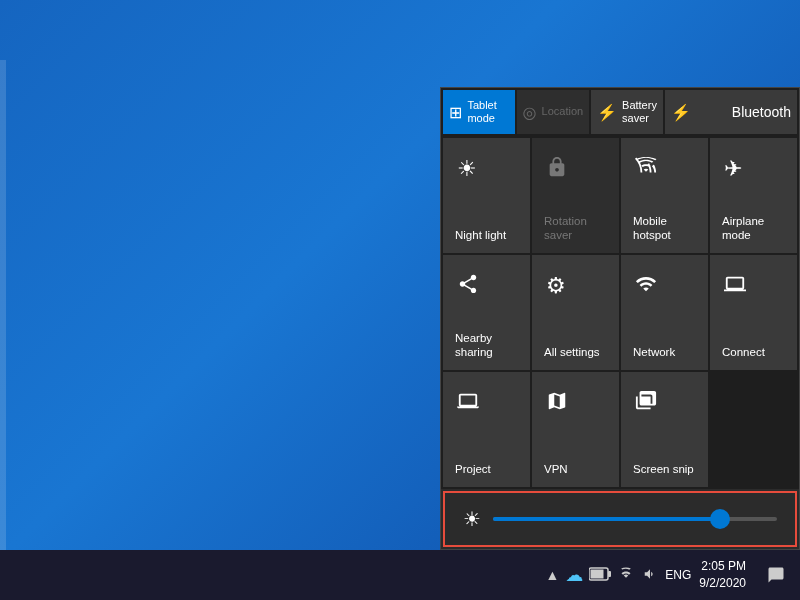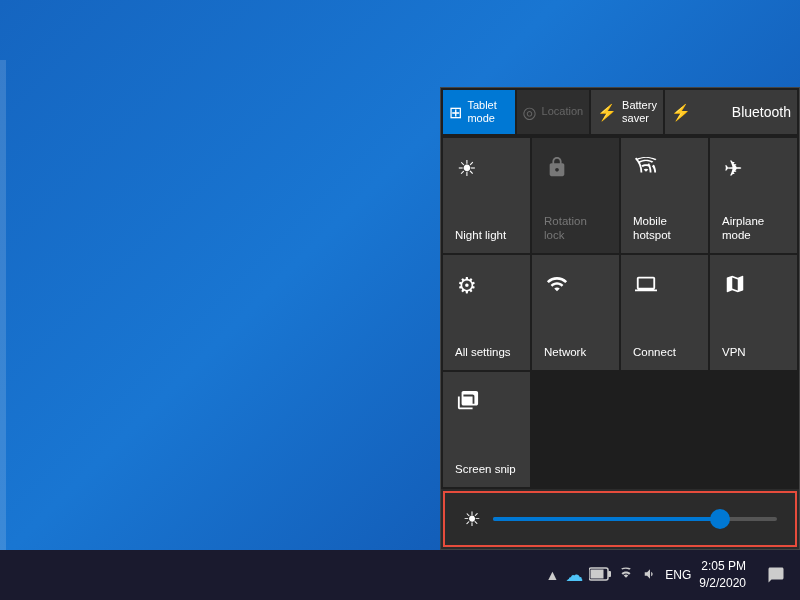--- a/index.html
+++ b/index.html
@@ -219,37 +219,45 @@
         <span class="tile-icon">☀</span>
         <span class="tile-label">Night light</span>
       </div>
 
       <div class="tile disabled">
         <span class="tile-icon" style="color:#777;">
           <svg width="22" height="22" viewBox="0 0 24 24" fill="#777">
             <path d="M18 8h-1V6c0-2.76-2.24-5-5-5S7 3.24 7 6v2H6c-1.1 0-2 .9-2 2v10c0 1.1.9 2 2 2h12c1.1 0 2-.9 2-2V10c0-1.1-.9-2-2-2zm-6 9c-1.1 0-2-.9-2-2s.9-2 2-2 2 .9 2 2-.9 2-2 2zm3.1-9H8.9V6c0-1.71 1.39-3.1 3.1-3.1 1.71 0 3.1 1.39 3.1 3.1v2z"></path>
           </svg>
         </span>
-        <span class="tile-label" style="color:#777;">Rotation lock</span>
+        <span class="tile-label" style="color:#777;">Rotation saver</span>
       </div>
 
       <div class="tile">
         <span class="tile-icon">
           <svg width="22" height="22" viewBox="0 0 24 24" fill="white">
             <path d="M1.41 1.69L0 3.1C3.9 7 6 12.24 6 18h2C8 11.7 5.58 5.98 1.41 1.69zM16 18h2c0-3.68-.93-7.16-2.7-10.26l-1.46 1.46C15.28 11.83 16 14.85 16 18zm4-8.41l-1.46 1.46C20.3 13.06 21 15.47 21 18h2c0-2.99-.75-5.8-2.03-8.29L20 9.59zM12 1C5.96 1 .5 3.34.5 3.34L1.91 4.75C5.3 3.03 8.55 2 12 2c3.45 0 6.7 1.03 10.09 2.75l1.41-1.41C23.5 3.34 18.04 1 12 1zm0 3c-2.85 0-5.56.74-7.96 2.01L5.5 7.47C7.56 6.27 9.71 5.5 12 5.5s4.44.77 6.5 1.97l1.46-1.46C17.56 4.74 14.85 4 12 4zm0 5c-1.86 0-3.61.53-5.1 1.42l1.45 1.45C9.45 11.32 10.69 11 12 11s2.55.32 3.65.87l1.45-1.45C15.61 9.53 13.86 9 12 9zm0 5c-.93 0-1.8.27-2.55.72L12 17.17l2.55-2.45C13.8 14.27 12.93 14 12 14z"></path>
           </svg>
         </span>
         <span class="tile-label">Mobile hotspot</span>
       </div>
 
       <div class="tile">
         <span class="tile-icon">✈</span>
         <span class="tile-label">Airplane mode</span>
       </div>
 
+      <div class="tile">
+        <span class="tile-icon">
+          <svg width="22" height="22" viewBox="0 0 24 24" fill="white">
+            <path d="M18 16.08c-.76 0-1.44.3-1.96.77L8.91 12.7c.05-.23.09-.46.09-.7s-.04-.47-.09-.7l7.05-4.11c.54.5 1.25.81 2.04.81 1.66 0 3-1.34 3-3s-1.34-3-3-3-3 1.34-3 3c0 .24.04.47.09.7L8.04 9.81C7.5 9.31 6.79 9 6 9c-1.66 0-3 1.34-3 3s1.34 3 3 3c.79 0 1.5-.31 2.04-.81l7.12 4.16c-.05.21-.08.43-.08.65 0 1.61 1.31 2.92 2.92 2.92 1.61 0 2.92-1.31 2.92-2.92s-1.31-2.92-2.92-2.92z"></path>
+          </svg>
+        </span>
+        <span class="tile-label">Nearby sharing</span>
+      </div>
 
       <div class="tile">
         <span class="tile-icon">⚙</span>
         <span class="tile-label">All settings</span>
       </div>
 
       <div class="tile">
         <span class="tile-icon">
           <svg width="22" height="22" viewBox="0 0 24 24" fill="white">
             <path d="M1 9l2 2c4.97-4.97 13.03-4.97 18 0l2-2C16.93 2.93 7.08 2.93 1 9zm8 8l3 3 3-3c-1.65-1.66-4.34-1.66-6 0zm-4-4l2 2c2.76-2.76 7.24-2.76 10 0l2-2C15.14 9.14 8.87 9.14 5 13z"></path>
@@ -260,20 +268,28 @@
 
       <div class="tile">
         <span class="tile-icon">
           <svg width="22" height="22" viewBox="0 0 24 24" fill="white">
             <path d="M20 18c1.1 0 1.99-.9 1.99-2L22 6c0-1.1-.9-2-2-2H4c-1.1 0-2 .9-2 2v10c0 1.1.9 2 2 2H0v2h24v-2h-4zM4 6h16v10H4V6z"></path>
           </svg>
         </span>
         <span class="tile-label">Connect</span>
       </div>
 
+      <div class="tile">
+        <span class="tile-icon">
+          <svg width="22" height="22" viewBox="0 0 24 24" fill="white">
+            <path d="M20 18c1.1 0 2-.9 2-2V6c0-1.1-.9-2-2-2H4c-1.1 0-2 .9-2 2v10c0 1.1.9 2 2 2H0c0 1.1.9 2 2 2h20c1.1 0 2-.9 2-2h-4zM4 6h16v10H4V6z"></path>
+          </svg>
+        </span>
+        <span class="tile-label">Project</span>
+      </div>
 
       <div class="tile">
         <span class="tile-icon">
           <svg width="22" height="22" viewBox="0 0 24 24" fill="white">
             <path d="M20.5 3l-.16.03L15 5.1 9 3 3.36 4.9c-.21.07-.36.25-.36.48V20.5c0 .28.22.5.5.5l.16-.03L9 18.9l6 2.1 5.64-1.9c.21-.07.36-.25.36-.48V3.5c0-.28-.22-.5-.5-.5zM15 19l-6-2.11V5l6 2.11V19z"></path>
           </svg>
         </span>
         <span class="tile-label">VPN</span>
       </div>
 

